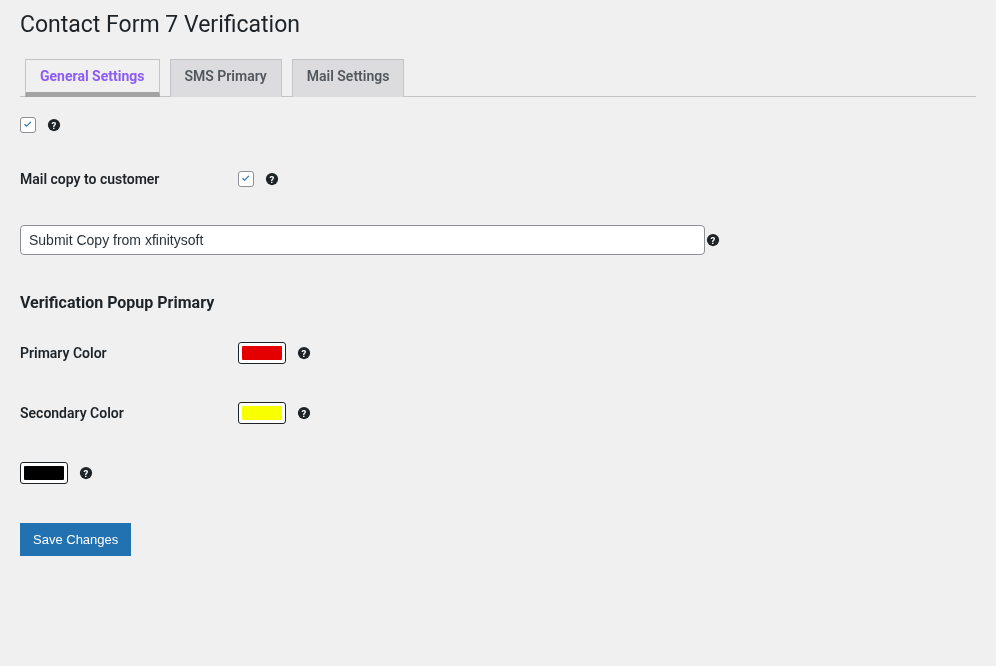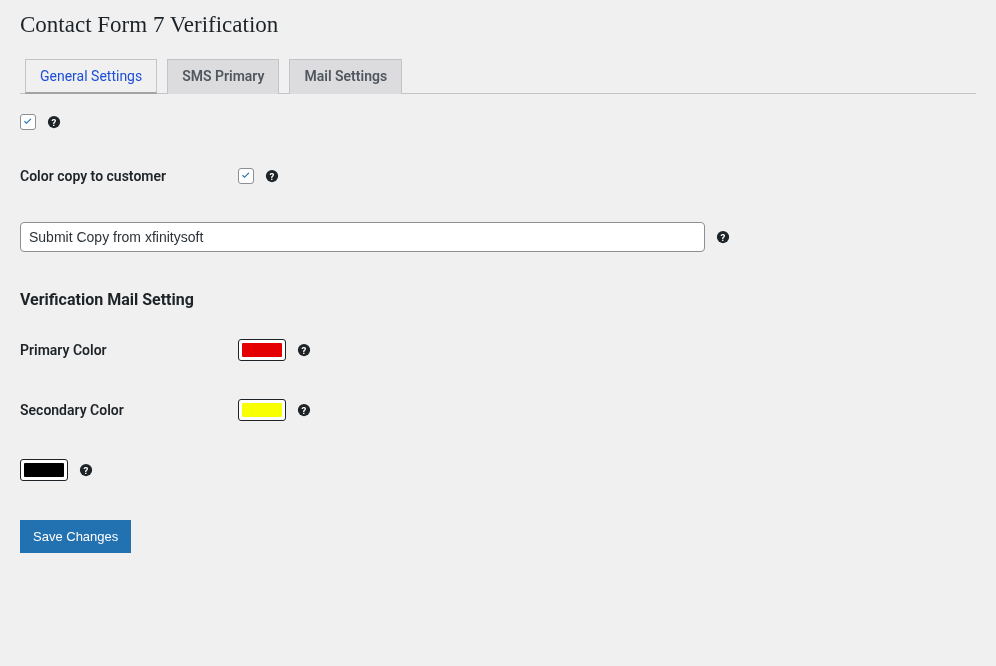--- a/index.html
+++ b/index.html
@@ -11,21 +11,20 @@
       padding: 10px 20px 20px 20px;
       width: 996px;
       height: 666px;
     }
     .page-title {
       font-size: 23px;
       font-weight: 400;
       color: #1d2327;
       margin: 0 0 18px 0;
       line-height: 1.3;
-      font-family: Liberation Serif, serif;
     }
     .tabs {
       display: flex;
       border-bottom: 1px solid #c3c4c7;
       margin-bottom: 20px;
     }
     .tab {
       padding: 8px 14px;
       font-size: 14px;
       color: #50575e;
@@ -35,23 +34,23 @@
       margin-right: 5px;
       margin-left: 5px;
       cursor: pointer;
       position: relative;
       top: 1px;
       font-weight: 600;
     }
     .tab:first-child { margin-left: 5px; }
     .tab.active {
       background: #f0f0f1;
-      border-bottom: 2px solid #a3a3a3;
-      color: #1d4ed8;
-      font-weight: 400;
+      border-bottom: 5px solid #a3a3a3;
+      color: #8b5cf6;
+      font-weight: 700;
     }
     .form-row {
       display: flex;
       align-items: center;
       margin-bottom: 38px;
     }
     .form-row.section-head { margin-bottom: 30px; margin-top: 5px; }
     .form-label {
       width: 218px;
       font-size: 14px;
@@ -96,21 +95,20 @@
       font-size: 14px;
       border: 1px solid #8c8f94;
       border-radius: 4px;
       background: #fff;
       height: 30px;
       color: #2c3338;
     }
     .input-with-help {
       display: flex;
       align-items: center;
-      gap: 10px;
     }
     .color-swatch {
       display: flex;
       align-items: center;
       gap: 10px;
     }
     .swatch-btn {
       width: 48px;
       height: 22px;
       border: 1px solid #1d2327;
@@ -159,21 +157,21 @@
     <span class="help-icon">
       <svg viewBox="0 0 16 16">
           <circle cx="8" cy="8" r="7" fill="#1d2327"></circle>
           <text x="8" y="12" text-anchor="middle" font-size="11" font-weight="bold" fill="#fff">?</text>
         </svg>
     </span>
   </div>
 </div>
 
 <div class="form-row">
-  <div class="form-label">Color copy to customer</div>
+  <div class="form-label">Mail copy to customer</div>
   <div class="checkbox-wrap">
     <span class="wp-checkbox">
       <svg viewBox="0 0 20 20">
           <path fill="#2271b1" d="M7.5 13.5L3.5 9.5l1.4-1.4 2.6 2.6 6.6-6.6 1.4 1.4z"></path>
         </svg>
     </span>
     <span class="help-icon">
       <svg viewBox="0 0 16 16">
           <circle cx="8" cy="8" r="7" fill="#1d2327"></circle>
           <text x="8" y="12" text-anchor="middle" font-size="11" font-weight="bold" fill="#fff">?</text>
@@ -188,21 +186,21 @@
     <span class="help-icon">
       <svg viewBox="0 0 16 16">
           <circle cx="8" cy="8" r="7" fill="#1d2327"></circle>
           <text x="8" y="12" text-anchor="middle" font-size="11" font-weight="bold" fill="#fff">?</text>
         </svg>
     </span>
   </div>
 </div>
 
 <div class="form-row section-head">
-  <div class="section-heading">Verification Mail Setting</div>
+  <div class="section-heading">Verification Popup Primary</div>
 </div>
 
 <div class="form-row">
   <div class="form-label">Primary Color</div>
   <div class="color-swatch">
     <span class="swatch-btn">
       <span class="swatch-inner" style="background:#e40000"></span>
     </span>
     <span class="help-icon">
       <svg viewBox="0 0 16 16">

